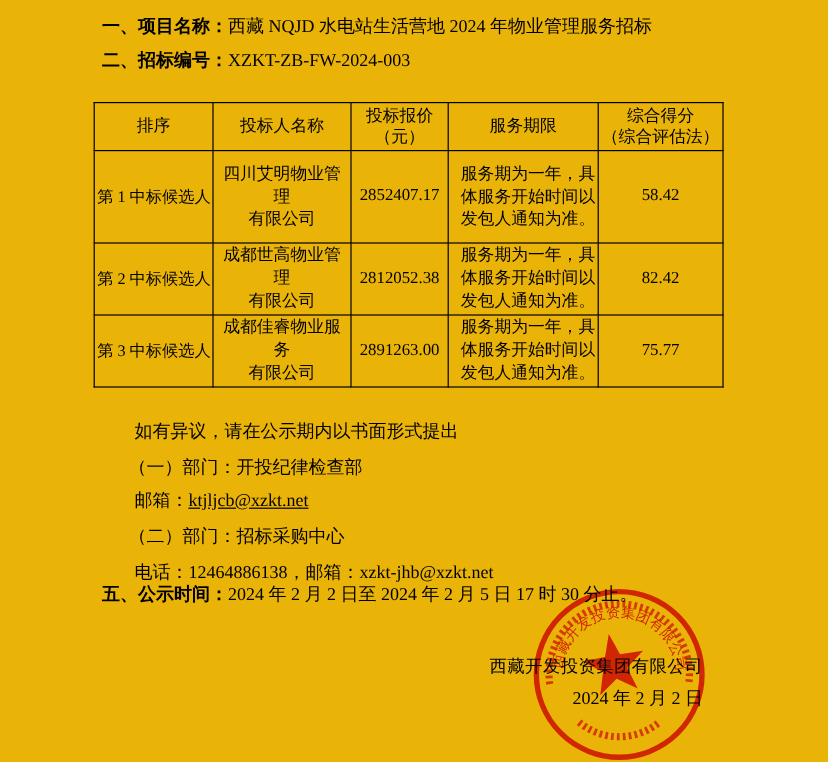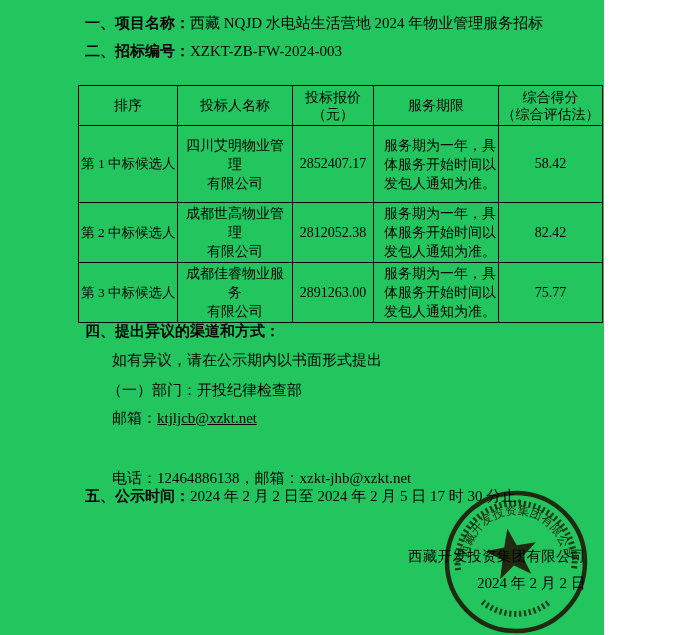--- a/index.html
+++ b/index.html
@@ -1,17 +1,17 @@
 <!DOCTYPE html>
 <html><head>
 <meta charset="utf-8">
 <style>
   html,body{margin:0;padding:0;background:#ffffff;}
   .page{
-    position:relative;width:604px;height:635px;background:#22c55e;
+    position:relative;width:690px;height:635px;background:#eab308;
     overflow:hidden;color:#000;
     font-family:"Liberation Serif","DejaVu Serif",serif;
   }
   .line{position:absolute;margin:0;font-size:15px;line-height:1.25;white-space:nowrap;}
   .sec-heading{font-family:"Liberation Sans","DejaVu Sans",sans-serif;font-weight:bold;}
   .body-text{font-family:"Liberation Serif","DejaVu Serif",serif;font-weight:normal;}
   .email-link{color:#000;text-decoration:underline;}
   table.bid{
     position:absolute;left:78px;top:85px;width:524px;
     border-collapse:collapse;table-layout:fixed;
@@ -112,32 +112,30 @@
       <td class="cell-period">
             <div>服务期为一年，具</div>
             <div>体服务开始时间以</div>
             <div>发包人通知为准。</div>
           </td>
       <td>75.77</td>
     </tr>
   </tbody>
     </table>
 
-  <p class="line" style="left:85px;top:322px">
-    <span class="sec-heading">四、提出异议的渠道和方式：</span>
-  </p>
 
   <p class="line body-text" style="left:112px;top:351px">如有异议，请在公示期内以书面形式提出</p>
 
   <p class="line body-text" style="left:107px;top:381px">（一）部门：开投纪律检查部</p>
 
   <p class="line body-text" style="left:112px;top:409px">
     <span>邮箱：</span><a href="#" class="email-link">ktjljcb@xzkt.net</a>
   </p>
 
+  <p class="line body-text" style="left:107px;top:439px">（二）部门：招标采购中心</p>
 
   <p class="line body-text" style="left:112px;top:469px">
     <span>电话：12464886138，邮箱：</span><span>xzkt-jhb@xzkt.net</span>
   </p>
 
   <p class="line" style="left:85px;top:487px">
     <span class="sec-heading">五、公示时间：</span><span class="body-text">2024 年 2 月 2 日至 2024 年 2 月 5 日 17 时 30 分止。</span>
   </p>
 
   <p class="line body-text footer-company" style="left:408px;top:547px;font-size:14.5px">西藏开发投资集团有限公司</p>

